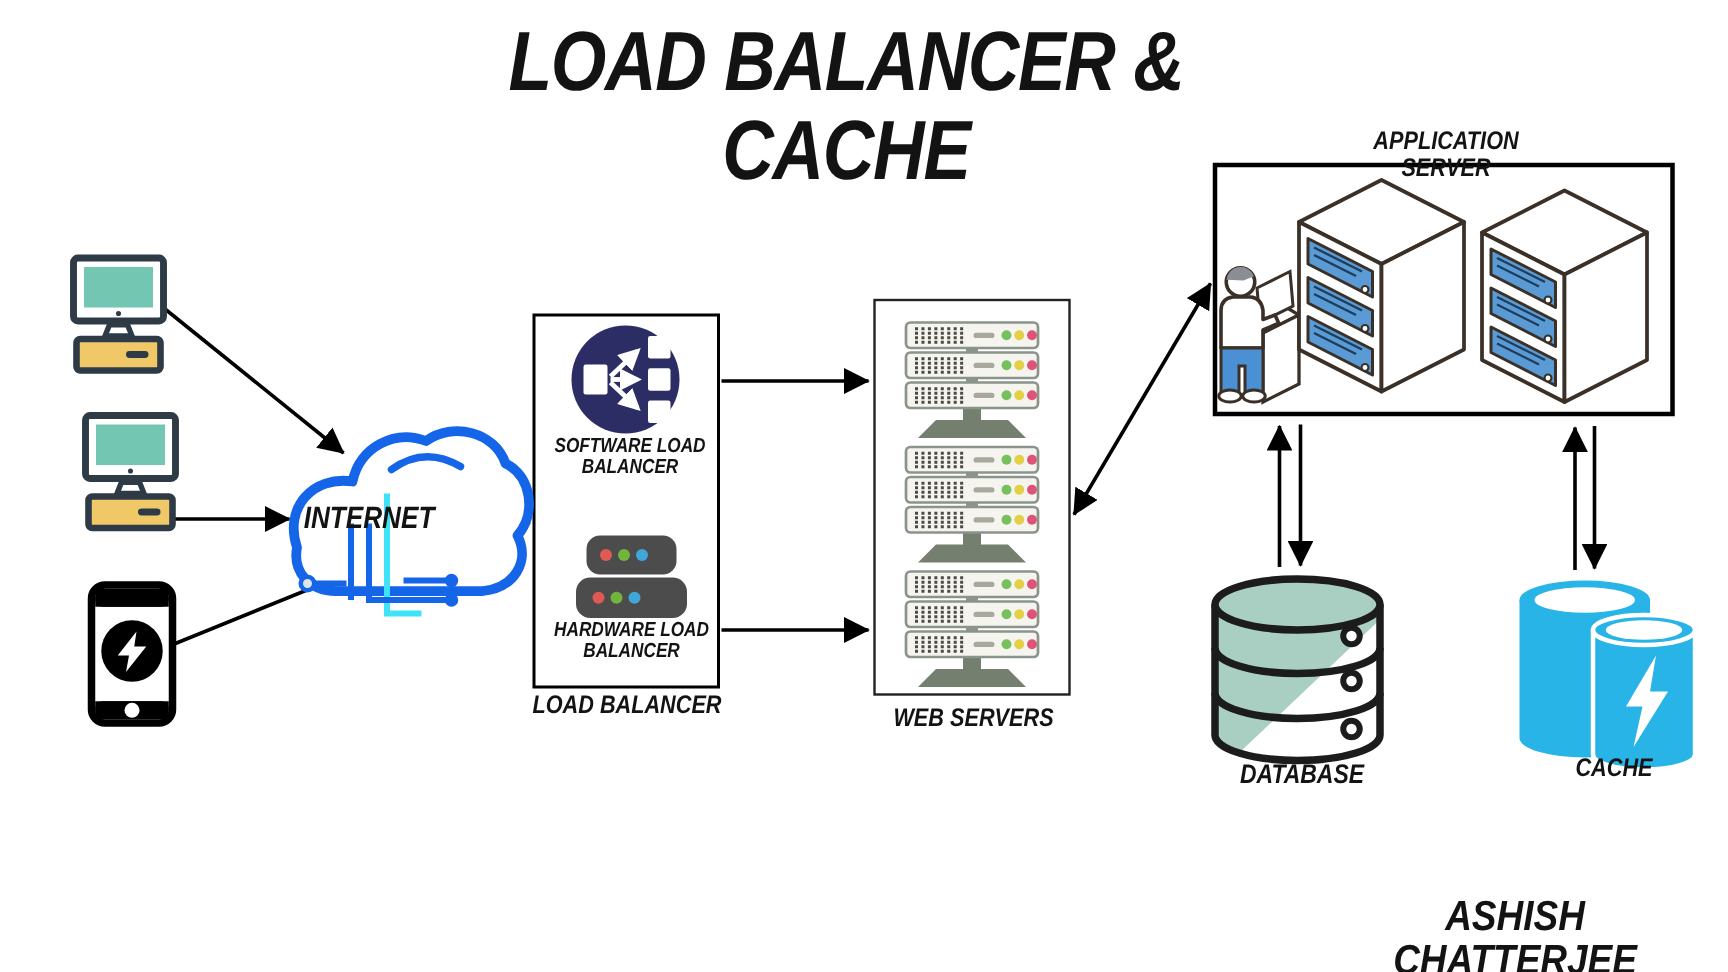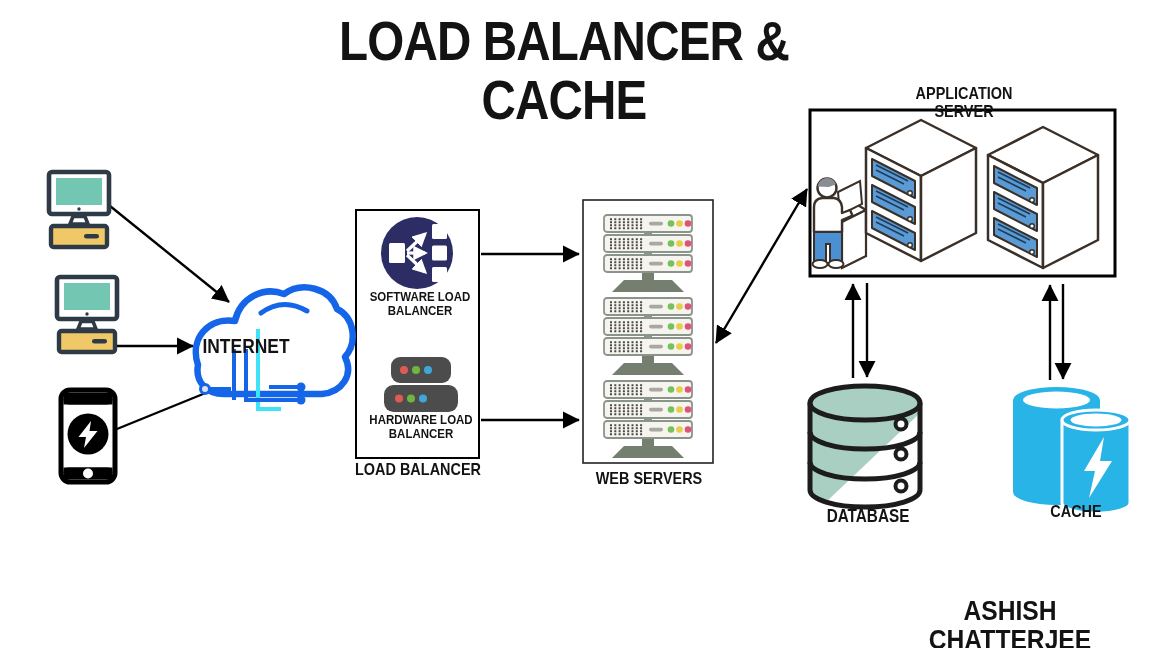--- a/index.html
+++ b/index.html
@@ -1,17 +1,17 @@
 <!DOCTYPE html>
 <html><head>
 <meta charset="utf-8">
 <style>
   html,body{margin:0;padding:0;background:#fff;}
   #stage{position:relative;width:1152px;height:648px;background:#fff;overflow:hidden;
-         font-family:"Liberation Sans","DejaVu Sans",sans-serif;color:#131313;}
+         font-family:"Liberation Sans","DejaVu Sans",sans-serif;color:#131313;font-style:italic;}
   #diagram-svg{position:absolute;left:0;top:0;}
   .dlabel{position:absolute;font-weight:700;color:#131313;white-space:pre-line;
           text-align:center;transform:translateX(-50%) scaleX(0.85);line-height:1.05;
           letter-spacing:0px;}
   #title{left:564px;top:12px;font-size:56px;letter-spacing:-1px;}
   #internet-label{left:246px;top:335px;font-size:20.5px;}
   #slb-label{left:420px;top:290px;font-size:13.5px;}
   #hlb-label{left:421px;top:413px;font-size:13.5px;}
   #lb-label{left:418px;top:461px;font-size:17px;}
   #ws-label{left:649px;top:470px;font-size:17px;}

